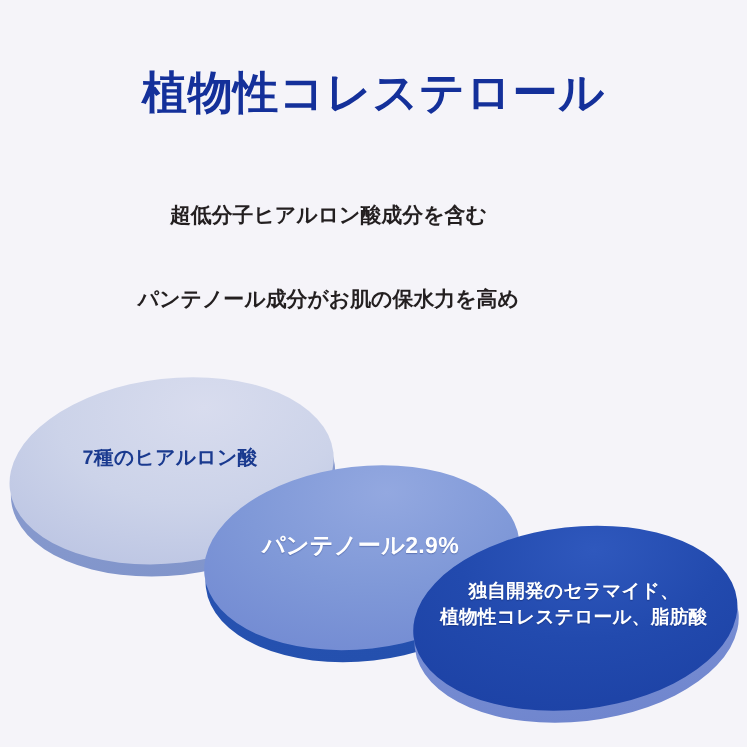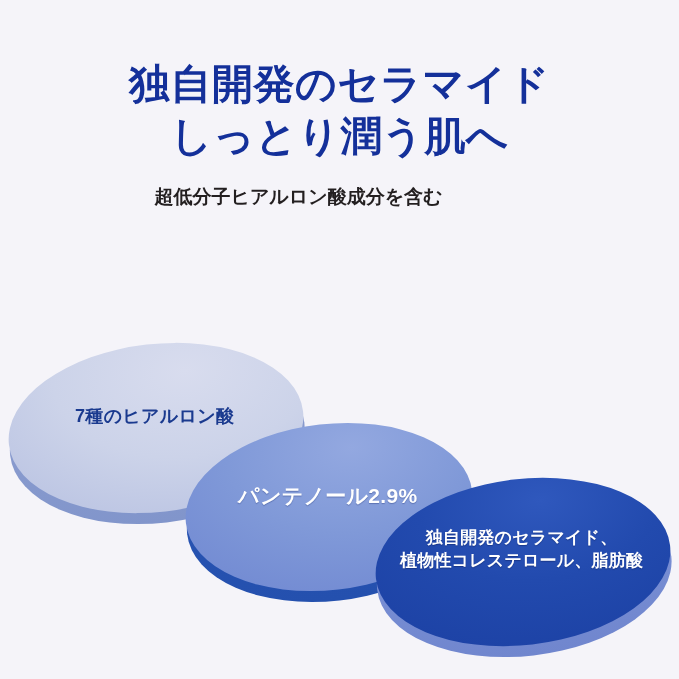--- a/index.html
+++ b/index.html
@@ -165,29 +165,29 @@
     transform: rotate(6.5deg);
     text-shadow: 0 1px 1px rgba(10,25,80,0.4);
   }
 </style>
 </head>
 <body>
 
 <div id="poster">
 
   <div class="headline">
-    <span class="hl-line">独自開発のセラマイド</span>
-    <span class="hl-line">しっとり潤う肌へ</span>
+    <span class="hl-line">植物性コレステロール</span>
   </div>
 
   <div class="body-copy para-1">
     <span class="bc-line">超低分子ヒアルロン酸成分を含む</span>
   </div>
 
   <div class="body-copy para-2">
+    <span class="bc-line">パンテノール成分がお肌の保水力を高め</span>
   </div>
 
   <div class="disc-stage">
 
     <div class="disc" id="disc-hyaluronic">
       <div class="disc-rim"></div>
       <div class="disc-face"></div>
       <div class="disc-label">7種のヒアルロン酸</div>
     </div>
 

